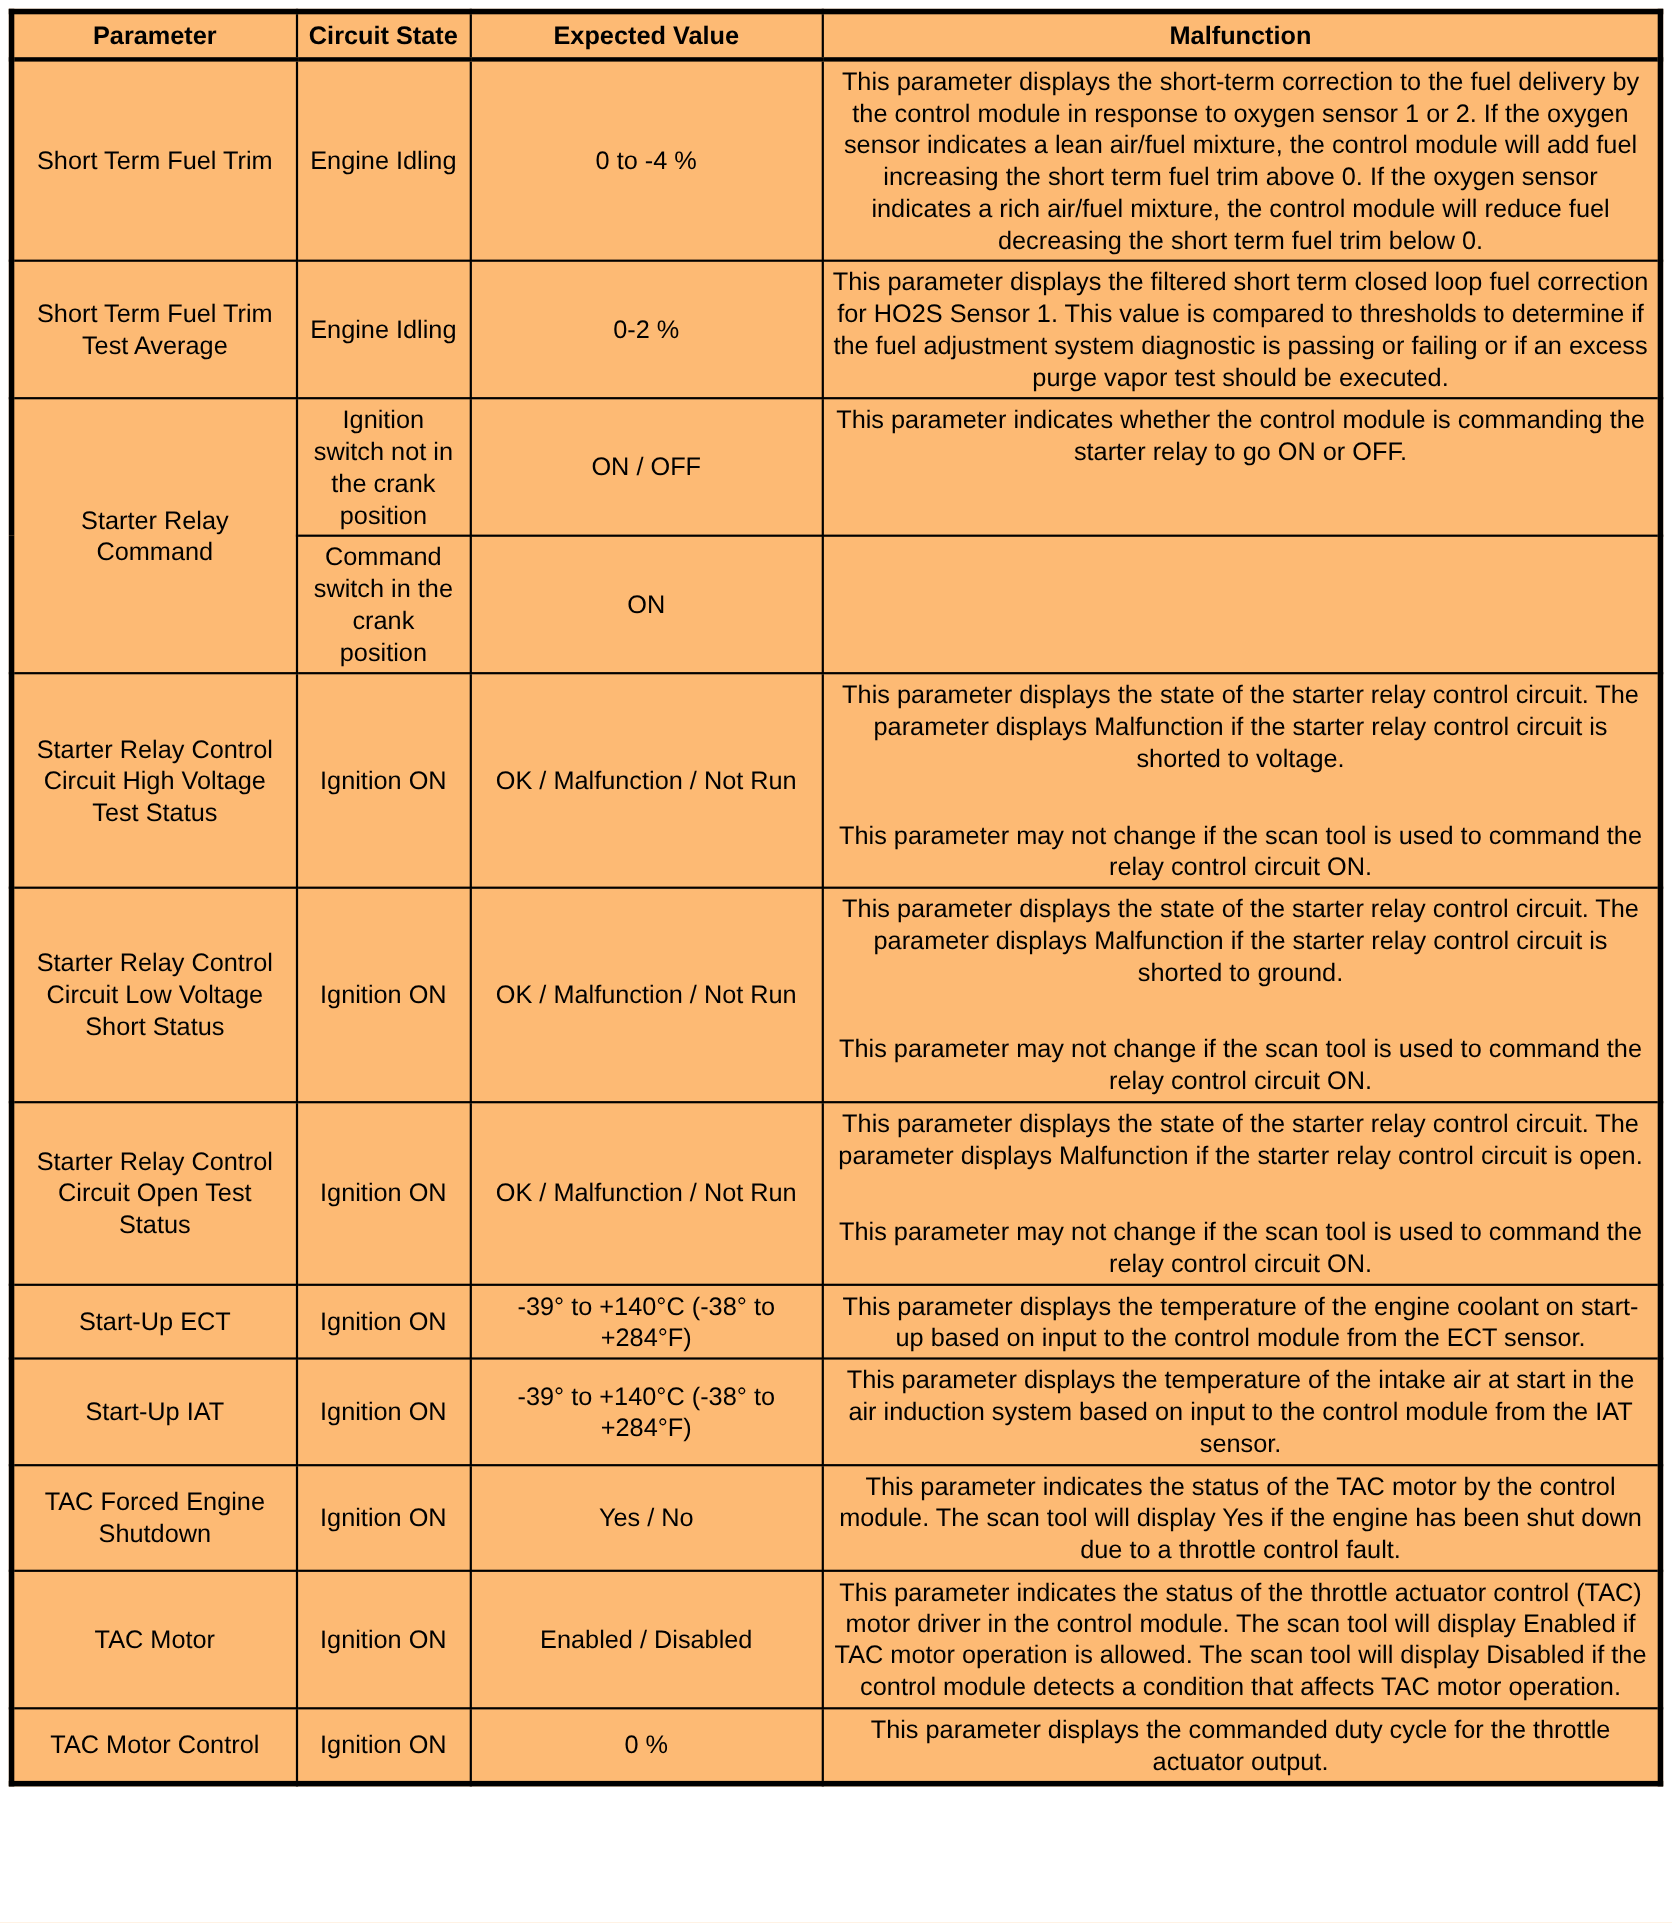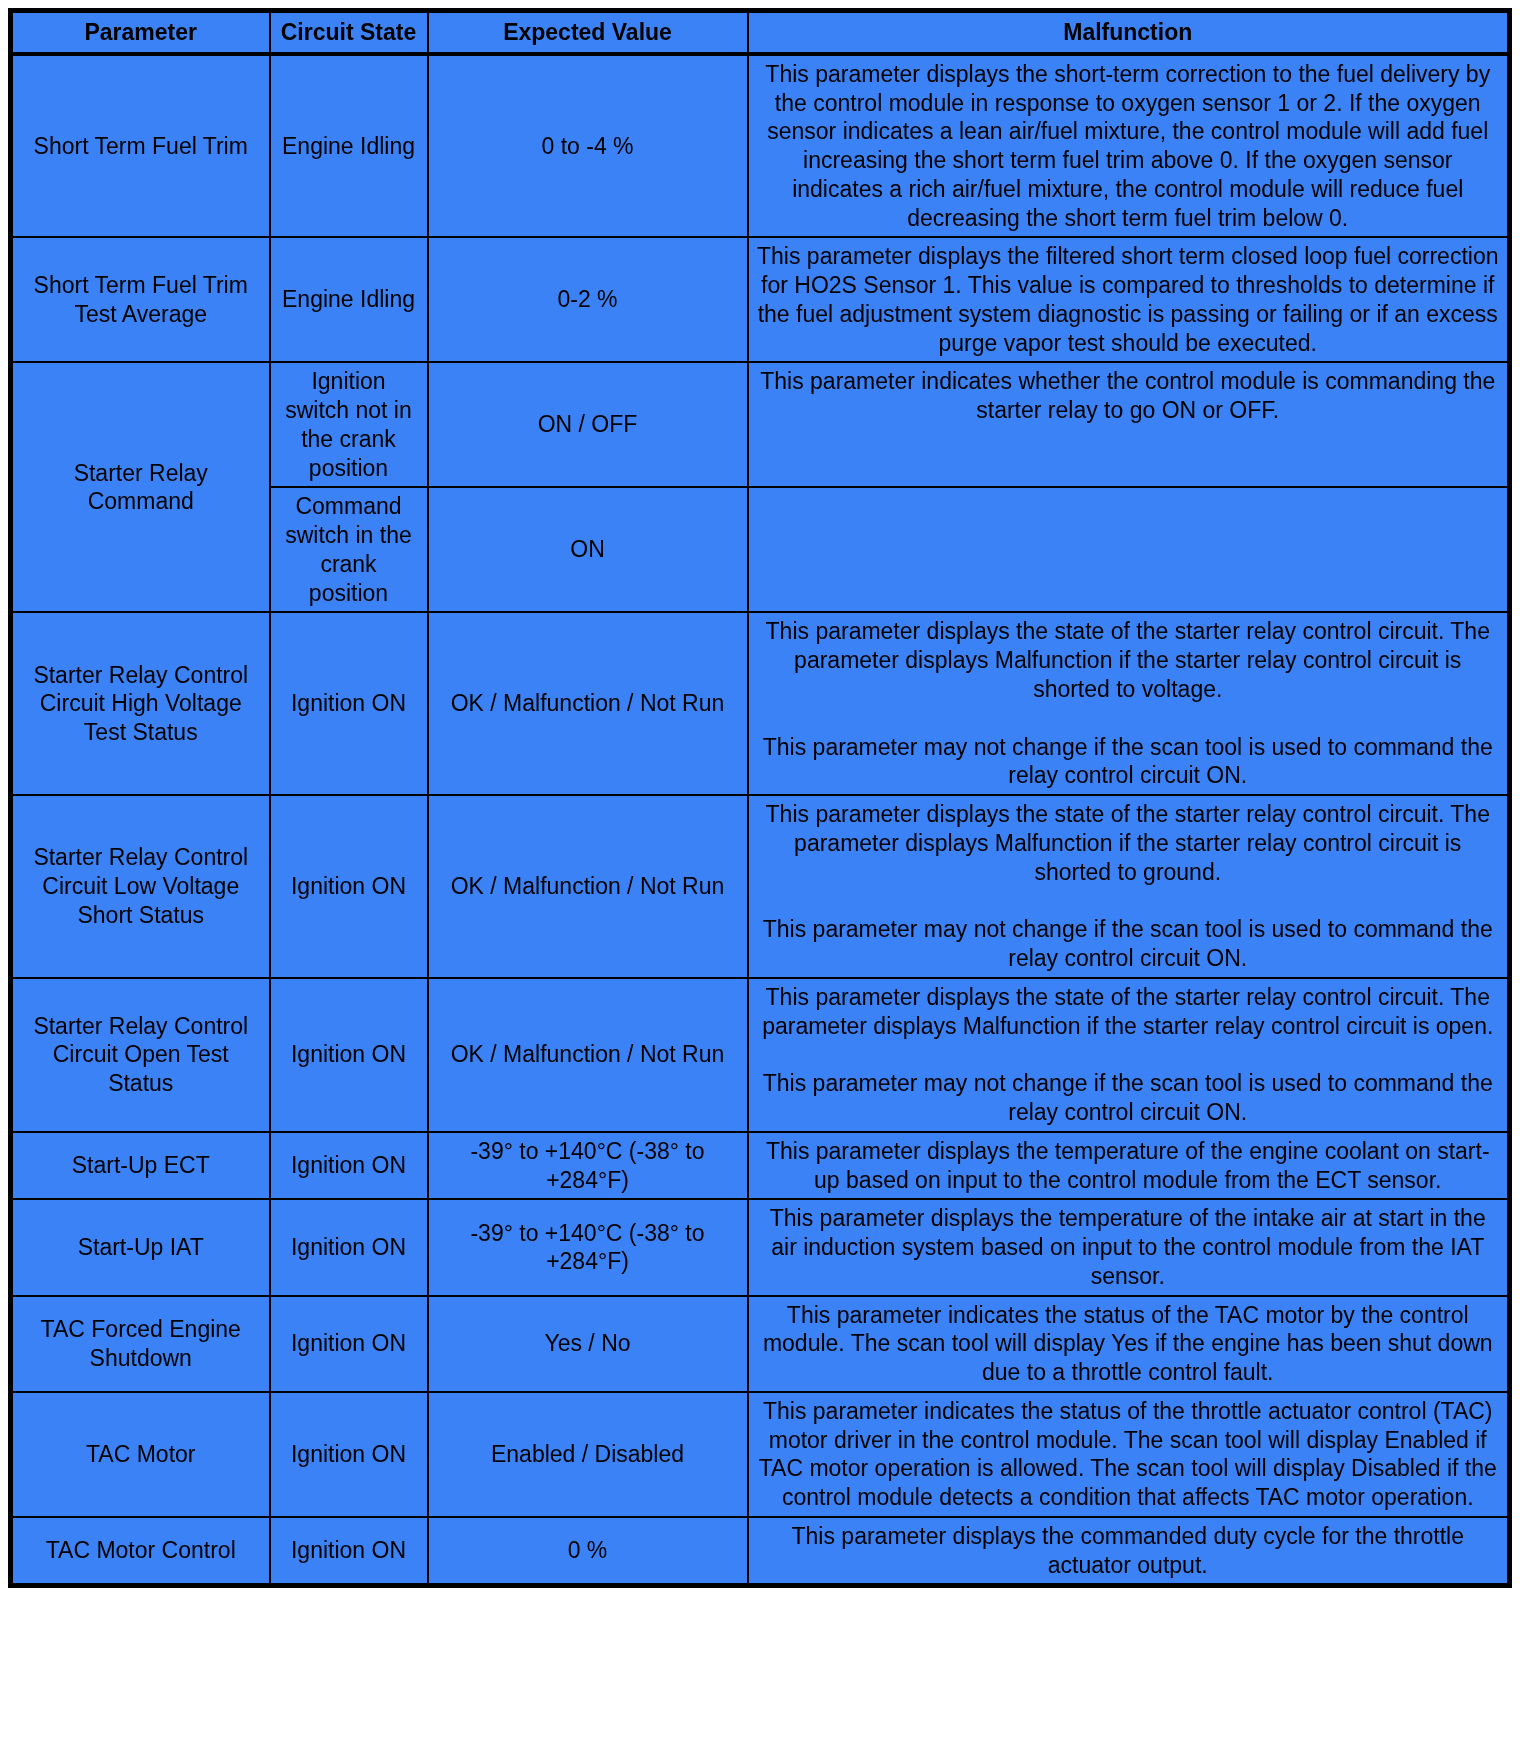--- a/index.html
+++ b/index.html
@@ -9,40 +9,40 @@
     font-family: "Liberation Sans", sans-serif;
     color: #000000;
     -webkit-font-smoothing: antialiased;
   }
   .page { padding: 8px; background: #ffffff; }
   table.param-table {
     border-collapse: collapse;
     width: 1504px;
     table-layout: fixed;
     border: 5px solid #000000;
-    background: #3b82f6;
+    background: #fdba74;
   }
   th, td {
     border: 2px solid #000000;
     padding: 4px 8px;
     font-size: 23px;
     line-height: 1.25;
     word-wrap: break-word;
   }
   th {
     text-align: center;
     font-weight: bold;
     border-bottom: 4px solid #000000;
     padding: 5px 8px;
     vertical-align: middle;
   }
   th.align-left { text-align: center; }
   td { vertical-align: middle; text-align: center; }
   td.desc { vertical-align: top; }
-  td.desc .para + .para { margin-top: 29px; }
+  td.desc .para + .para { margin-top: 41px; }
   col.c-param { width: 259px; }
   col.c-state { width: 158px; }
   col.c-value { width: 320px; }
   col.c-desc  { width: auto; }
 </style>
 </head>
 <body>
 
 <div class="page">
   <table class="param-table">

